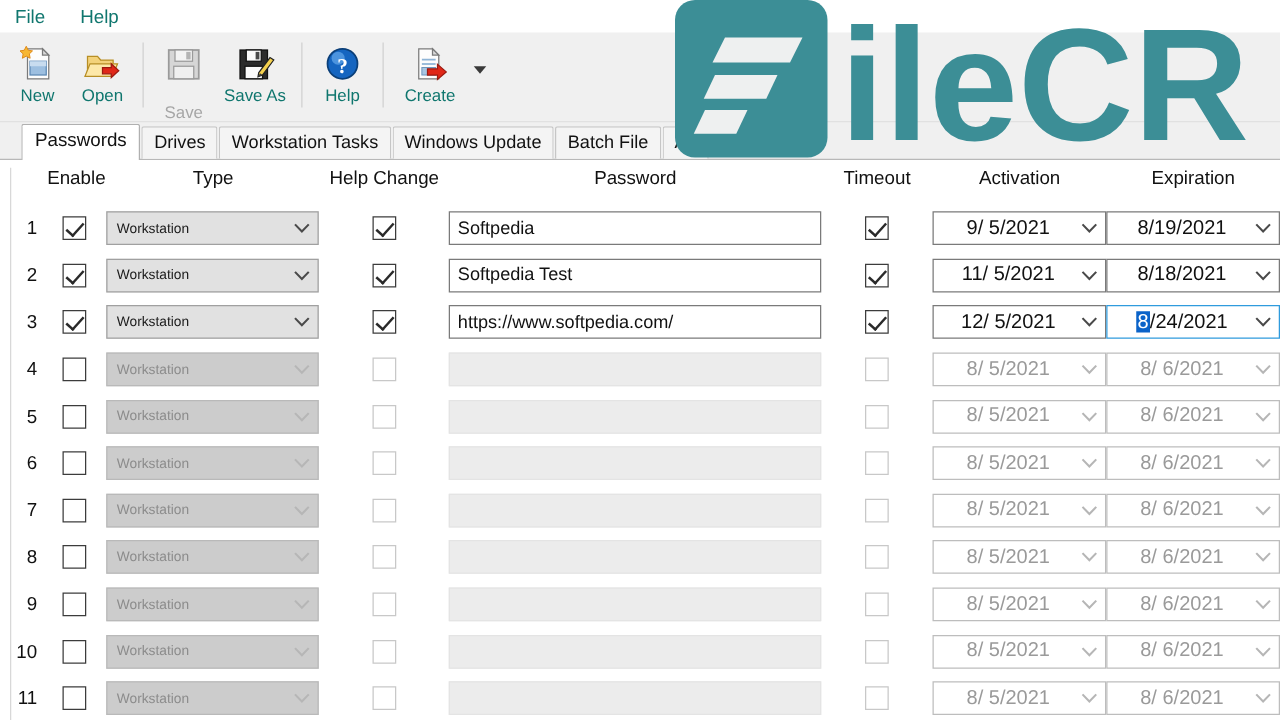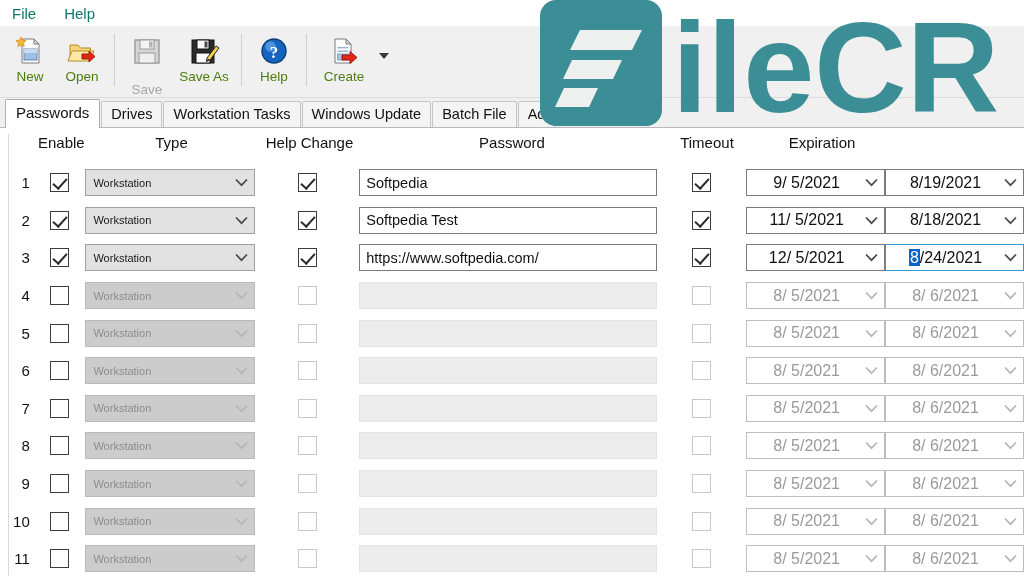--- a/index.html
+++ b/index.html
@@ -27,36 +27,36 @@
     display:flex;align-items:flex-start;padding:4px 0 0 4px;box-sizing:border-box;
     position:relative;
   }
   .tb-btn{
     width:52px;display:flex;flex-direction:column;align-items:center;
     justify-content:flex-start;padding-top:4px;cursor:default;
   }
   .tb-btn.wide{width:62px;}
   .tb-btn.disabled{cursor:default;gap:13px;}
   .tb-ico{width:34px;height:34px;position:relative;}
-  .tb-label{font-size:13.5px;color:#4d7c0f;margin-top:1px;white-space:nowrap;}
+  .tb-label{font-size:13.5px;color:#0f766e;margin-top:1px;white-space:nowrap;}
   .tb-btn.disabled .tb-label{color:#a6a6a6;}
   .tb-sep{width:1px;height:52px;background:#cfcfcf;margin:4px 6px 0 6px;}
   .tb-drop{
     width:18px;height:52px;display:flex;align-items:center;justify-content:center;
     cursor:default;
   }
   .caret-dn{
     width:0;height:0;border-left:5px solid transparent;border-right:5px solid transparent;
     border-top:6px solid #3a3a3a;
   }
 
   
   .tabstrip{
     height:30px;background:#f0f0f0;position:relative;
-    display:flex;align-items:flex-end;padding-left:5px;box-sizing:border-box;
+    display:flex;align-items:flex-end;padding-left:17px;box-sizing:border-box;
     border-bottom:1px solid #b8b8b8;
   }
   .tab{
     font-size:14.5px;color:#111;padding:4px 9px 5px 9px;margin-right:1px;
     background:#f4f4f4;border:1px solid #c6c6c6;border-bottom:none;
     border-radius:2px 2px 0 0;cursor:default;white-space:nowrap;line-height:16px;
   }
   .tab.active{
     background:#ffffff;border-color:#b0b0b0;position:relative;z-index:3;
     padding:5px 10px 7px 10px;margin-bottom:-1px;font-size:15px;
@@ -271,20 +271,23 @@
         </div>
       <div class="c-uc">
           <span>Help Change</span>
         </div>
       <div class="c-pw">
           <span>Password</span>
         </div>
       <div class="c-to">
           <span>Timeout</span>
         </div>
+      <div class="c-act">
+          <span>Activation</span>
+        </div>
       <div class="c-exp">
           <span>Expiration</span>
         </div>
     </div>
 
     <div id="rows">
         <div class="row">
           <div class="c-num">1</div>
           <div class="c-en">
             <span class="cb on"></span>

